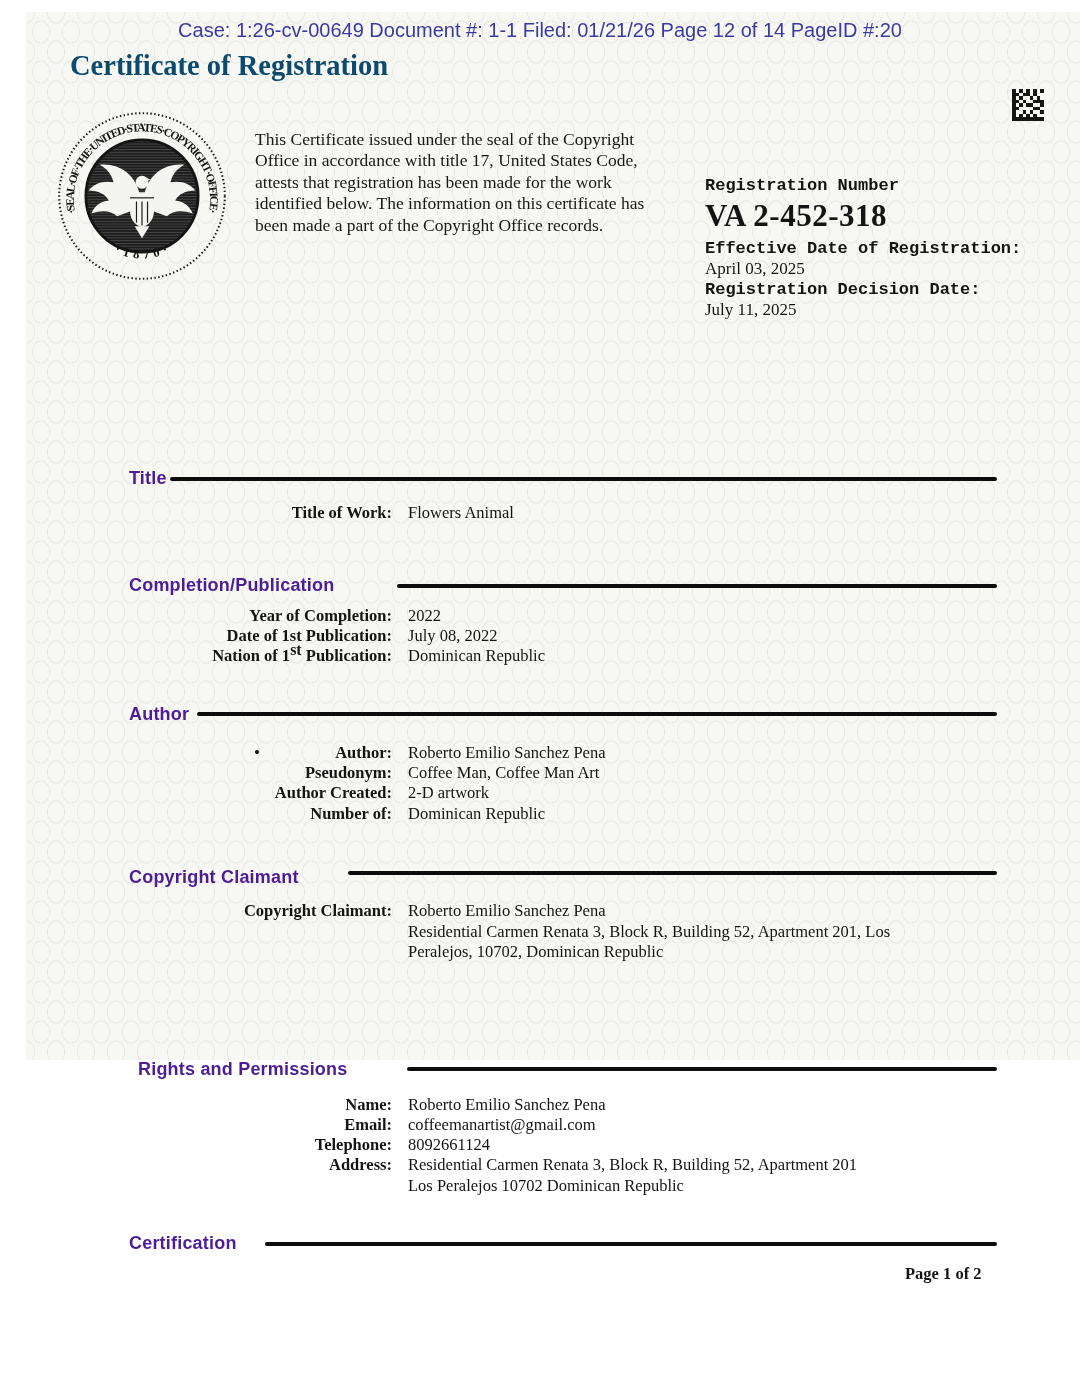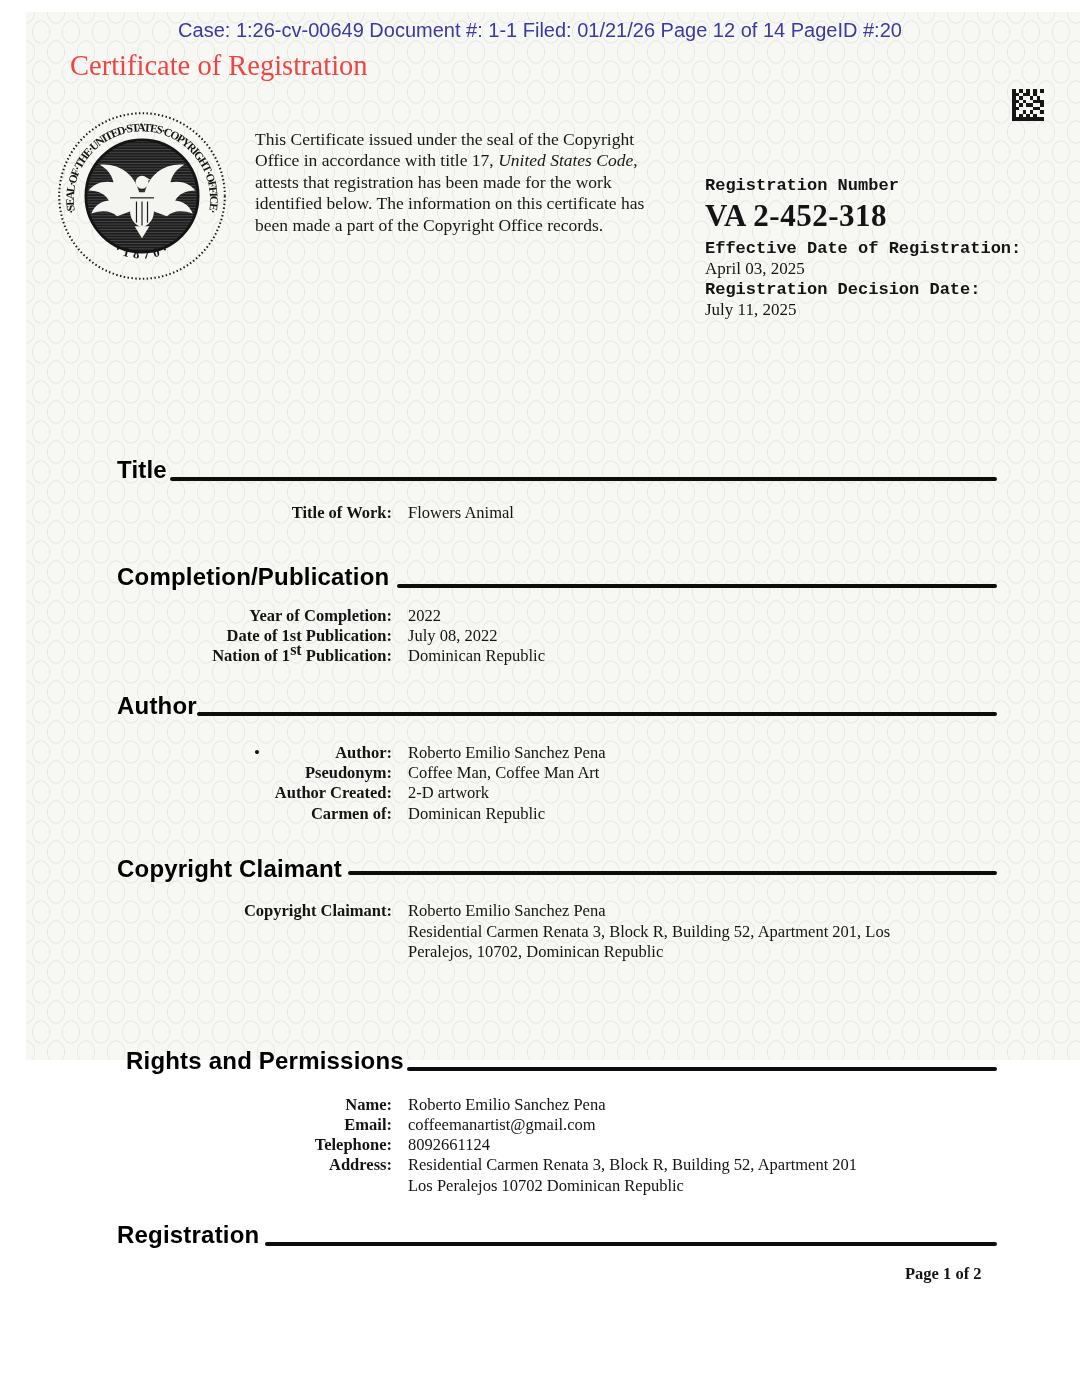--- a/index.html
+++ b/index.html
@@ -6,38 +6,38 @@
   .page{position:relative;width:1080px;height:1060px;background:#ffffff;
         font-family:"Liberation Serif","DejaVu Serif",serif;color:#141414;}
   
   .paper{position:absolute;left:26px;top:12px;right:0;bottom:0;background-color:#f7f7f4;
     background-image:
       radial-gradient(ellipse 13px 17px at 15px 20px, rgba(0,0,0,0) 60%, rgba(125,125,118,0.16) 65%, rgba(0,0,0,0) 71%),
       radial-gradient(ellipse 13px 17px at 15px 20px, rgba(0,0,0,0) 60%, rgba(125,125,118,0.16) 65%, rgba(0,0,0,0) 71%);
     background-size:30px 40px,30px 40px;background-position:0 0,15px 20px;}
   .case-header{position:absolute;left:0;top:19px;width:1080px;text-align:center;
     font-family:"Liberation Sans",sans-serif;font-size:20px;color:#3a3aa0;letter-spacing:0;}
-  .doc-title{position:absolute;left:70px;top:50px;font-size:28.5px;font-weight:400;color:#ef4444;margin:0;}
+  .doc-title{position:absolute;left:70px;top:50px;font-size:28.5px;font-weight:700;color:#0c4a6e;margin:0;}
   .barcode{position:absolute;left:1012px;top:88px;width:32px;height:34px;}
   .seal{position:absolute;left:50px;top:104px;width:184px;height:184px;}
   .statement{position:absolute;left:255px;top:129px;width:416px;font-size:17.5px;line-height:21.4px;color:#181818;margin:0;}
   .reg-block{position:absolute;left:705px;top:176px;width:330px;line-height:20.5px;font-size:17px;}
   .reg-label{font-weight:bold;font-family:Liberation Mono, monospace;}
   .reg-number{font-size:31px;font-weight:bold;letter-spacing:.5px;line-height:36px;margin:1px 0 5px 0;}
   .sec-heading{position:absolute;font-family:"Liberation Sans",sans-serif;font-weight:700;
-    font-size:24px;color:#000000;margin:4px;letter-spacing:.2px;}
+    font-size:18px;color:#4c1d95;margin:16px;letter-spacing:.2px;}
   .sec-line{position:absolute;height:4px;background:#0d0d0d;border-radius:2px;}
   .row{position:absolute;left:0;width:1080px;font-size:16.5px;line-height:20.5px;}
   .lbl{position:absolute;right:688px;font-weight:bold;white-space:nowrap;text-align:right;}
   .val{position:absolute;left:408px;white-space:nowrap;}
   .vline{display:block;}
   sup{font-size:16px;vertical-align:super;line-height:0;}
   .bullet{position:absolute;left:254px;top:743px;font-size:17px;}
   .page-footer{position:absolute;left:905px;top:1264px;font-size:16.5px;font-weight:bold;}
-  .it{font-style:italic;}
+  .it{}
 </style>
 </head>
 <body>
 
 <div class="page">
   <div class="paper"></div>
 
   <div class="case-header">Case: 1:26-cv-00649 Document #: 1-1 Filed: 01/21/26 Page 12 of 14 PageID #:20</div>
   <h1 class="doc-title">Certificate of Registration</h1>
 
@@ -148,21 +148,21 @@
   </div>
   <div class="row" style="top:763px;">
     <span class="lbl">Pseudonym:</span>
     <span class="val">Coffee Man, Coffee Man Art</span>
   </div>
   <div class="row" style="top:783px;">
     <span class="lbl">Author Created:</span>
     <span class="val">2-D artwork</span>
   </div>
   <div class="row" style="top:804px;">
-    <span class="lbl">Carmen of:</span>
+    <span class="lbl">Number of:</span>
     <span class="val">Dominican Republic</span>
   </div>
 
   <h2 class="sec-heading" style="left:113px;top:851px;text-align:right;">Copyright Claimant</h2>
   <div class="sec-line" style="left:348px;top:871px;width:649px;"></div>
   <div class="row" style="top:901px;">
     <span class="lbl">Copyright Claimant:</span>
     <span class="val">
       <span class="vline">Roberto Emilio Sanchez Pena</span>
       <span class="vline">Residential Carmen Renata 3, Block R, Building 52, Apartment 201, Los</span>
@@ -185,17 +185,17 @@
     <span class="val">8092661124</span>
   </div>
   <div class="row" style="top:1155px;">
     <span class="lbl">Address:</span>
     <span class="val">
       <span class="vline">Residential Carmen Renata 3, Block R, Building 52, Apartment 201</span>
       <span class="vline">Los Peralejos 10702 Dominican Republic</span>
     </span>
   </div>
 
-  <h2 class="sec-heading" style="left:113px;top:1217px;">Registration</h2>
+  <h2 class="sec-heading" style="left:113px;top:1217px;">Certification</h2>
   <div class="sec-line" style="left:265px;top:1242px;width:732px;"></div>
 
   <div class="page-footer">Page 1 of 2</div>
 </div>
 
 </body></html>

